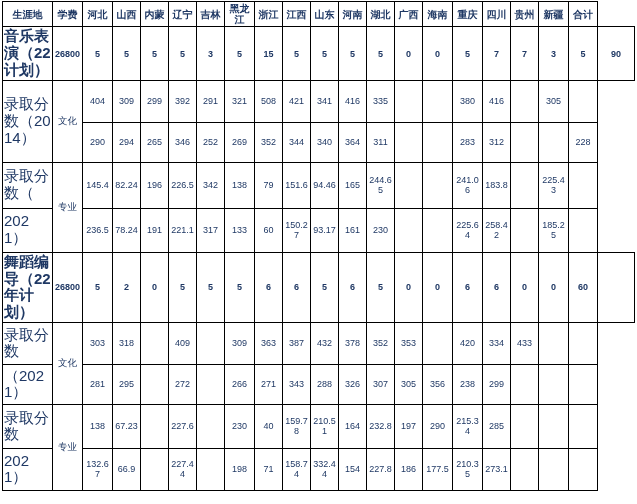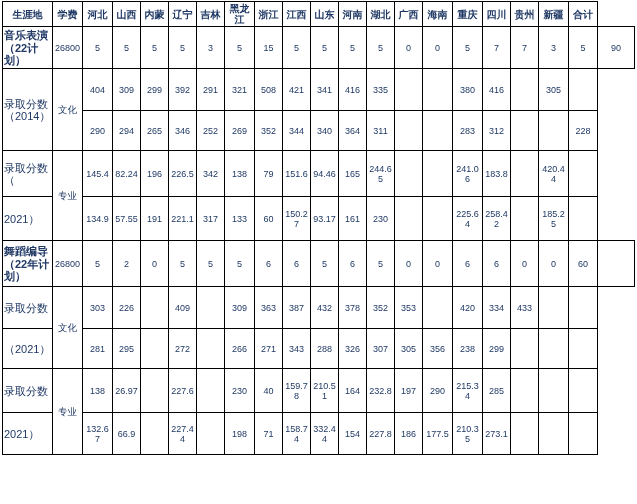--- a/index.html
+++ b/index.html
@@ -38,42 +38,42 @@
     text-align: center;
     font-weight: bold;
     color: #1f3864;
     font-size: 10px;
     line-height: 1.1;
     padding: 2px 0;
   }
   td.rowlbl {
     text-align: left;
     font-weight: bold;
-    font-size: 11px;
+    font-size: 15px;
     color: #1f3864;
     padding-left: 2px;
   }
   td.rowlbl.plain {
     font-weight: normal;
   }
   td.sub {
     text-align: center;
     font-size: 9.5px;
     color: #1f3864;
     font-weight: normal;
   }
   td.num {
     text-align: center;
     font-size: 9px;
     color: #1f3864;
   }
   td.numb {
     text-align: center;
     font-size: 9px;
-    font-weight: normal;
+    font-weight: bold;
     color: #1f3864;
   }
 </style>
 </head>
 <body>
 
 <div id="sheet">
   <table class="grid">
     <colgroup>
       <col style="width:50px">
@@ -202,28 +202,28 @@
       <td class="num">79</td>
       <td class="num">151.6</td>
       <td class="num">94.46</td>
       <td class="num">165</td>
       <td class="num">244.65</td>
       <td class="num"></td>
       <td class="num"></td>
       <td class="num">241.06</td>
       <td class="num">183.8</td>
       <td class="num"></td>
-      <td class="num">420.44</td>
+      <td class="num">225.43</td>
       <td class="num"></td>
     </tr>
 
     <tr style="height:44px">
       <td class="rowlbl plain">2021）</td>
-      <td class="num">134.9</td>
-      <td class="num">57.55</td>
+      <td class="num">236.5</td>
+      <td class="num">78.24</td>
       <td class="num">191</td>
       <td class="num">221.1</td>
       <td class="num">317</td>
       <td class="num">133</td>
       <td class="num">60</td>
       <td class="num">150.27</td>
       <td class="num">93.17</td>
       <td class="num">161</td>
       <td class="num">230</td>
       <td class="num"></td>
@@ -256,21 +256,21 @@
       <td class="numb">0</td>
       <td class="numb">0</td>
       <td class="numb">60</td>
       <td class="numb"></td>
     </tr>
 
     <tr style="height:42px">
       <td class="rowlbl plain">录取分数</td>
       <td class="sub" rowspan="2">文化</td>
       <td class="num">303</td>
-      <td class="num">226</td>
+      <td class="num">318</td>
       <td class="num"></td>
       <td class="num">409</td>
       <td class="num"></td>
       <td class="num">309</td>
       <td class="num">363</td>
       <td class="num">387</td>
       <td class="num">432</td>
       <td class="num">378</td>
       <td class="num">352</td>
       <td class="num">353</td>
@@ -301,21 +301,21 @@
       <td class="num">299</td>
       <td class="num"></td>
       <td class="num"></td>
       <td class="num"></td>
     </tr>
 
     <tr style="height:44px">
       <td class="rowlbl plain">录取分数</td>
       <td class="sub" rowspan="2">专业</td>
       <td class="num">138</td>
-      <td class="num">26.97</td>
+      <td class="num">67.23</td>
       <td class="num"></td>
       <td class="num">227.6</td>
       <td class="num"></td>
       <td class="num">230</td>
       <td class="num">40</td>
       <td class="num">159.78</td>
       <td class="num">210.51</td>
       <td class="num">164</td>
       <td class="num">232.8</td>
       <td class="num">197</td>

